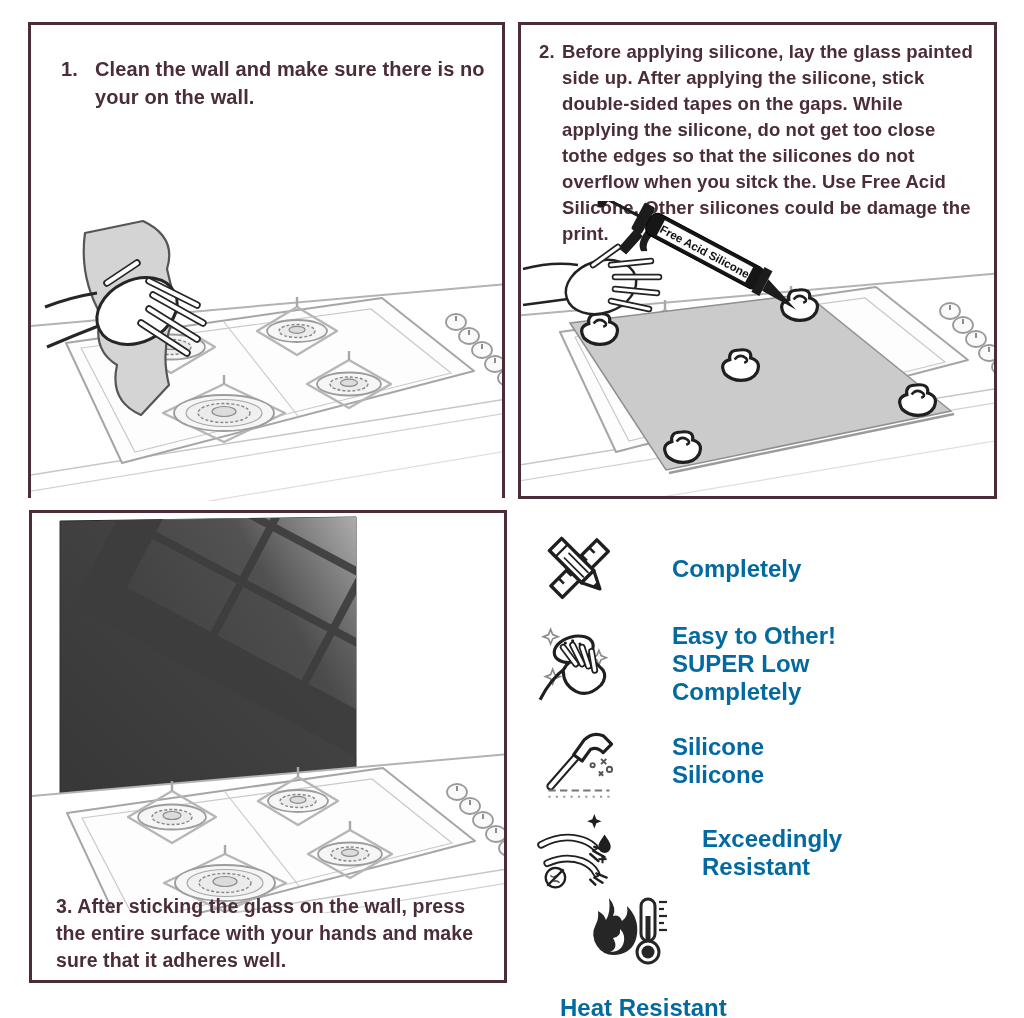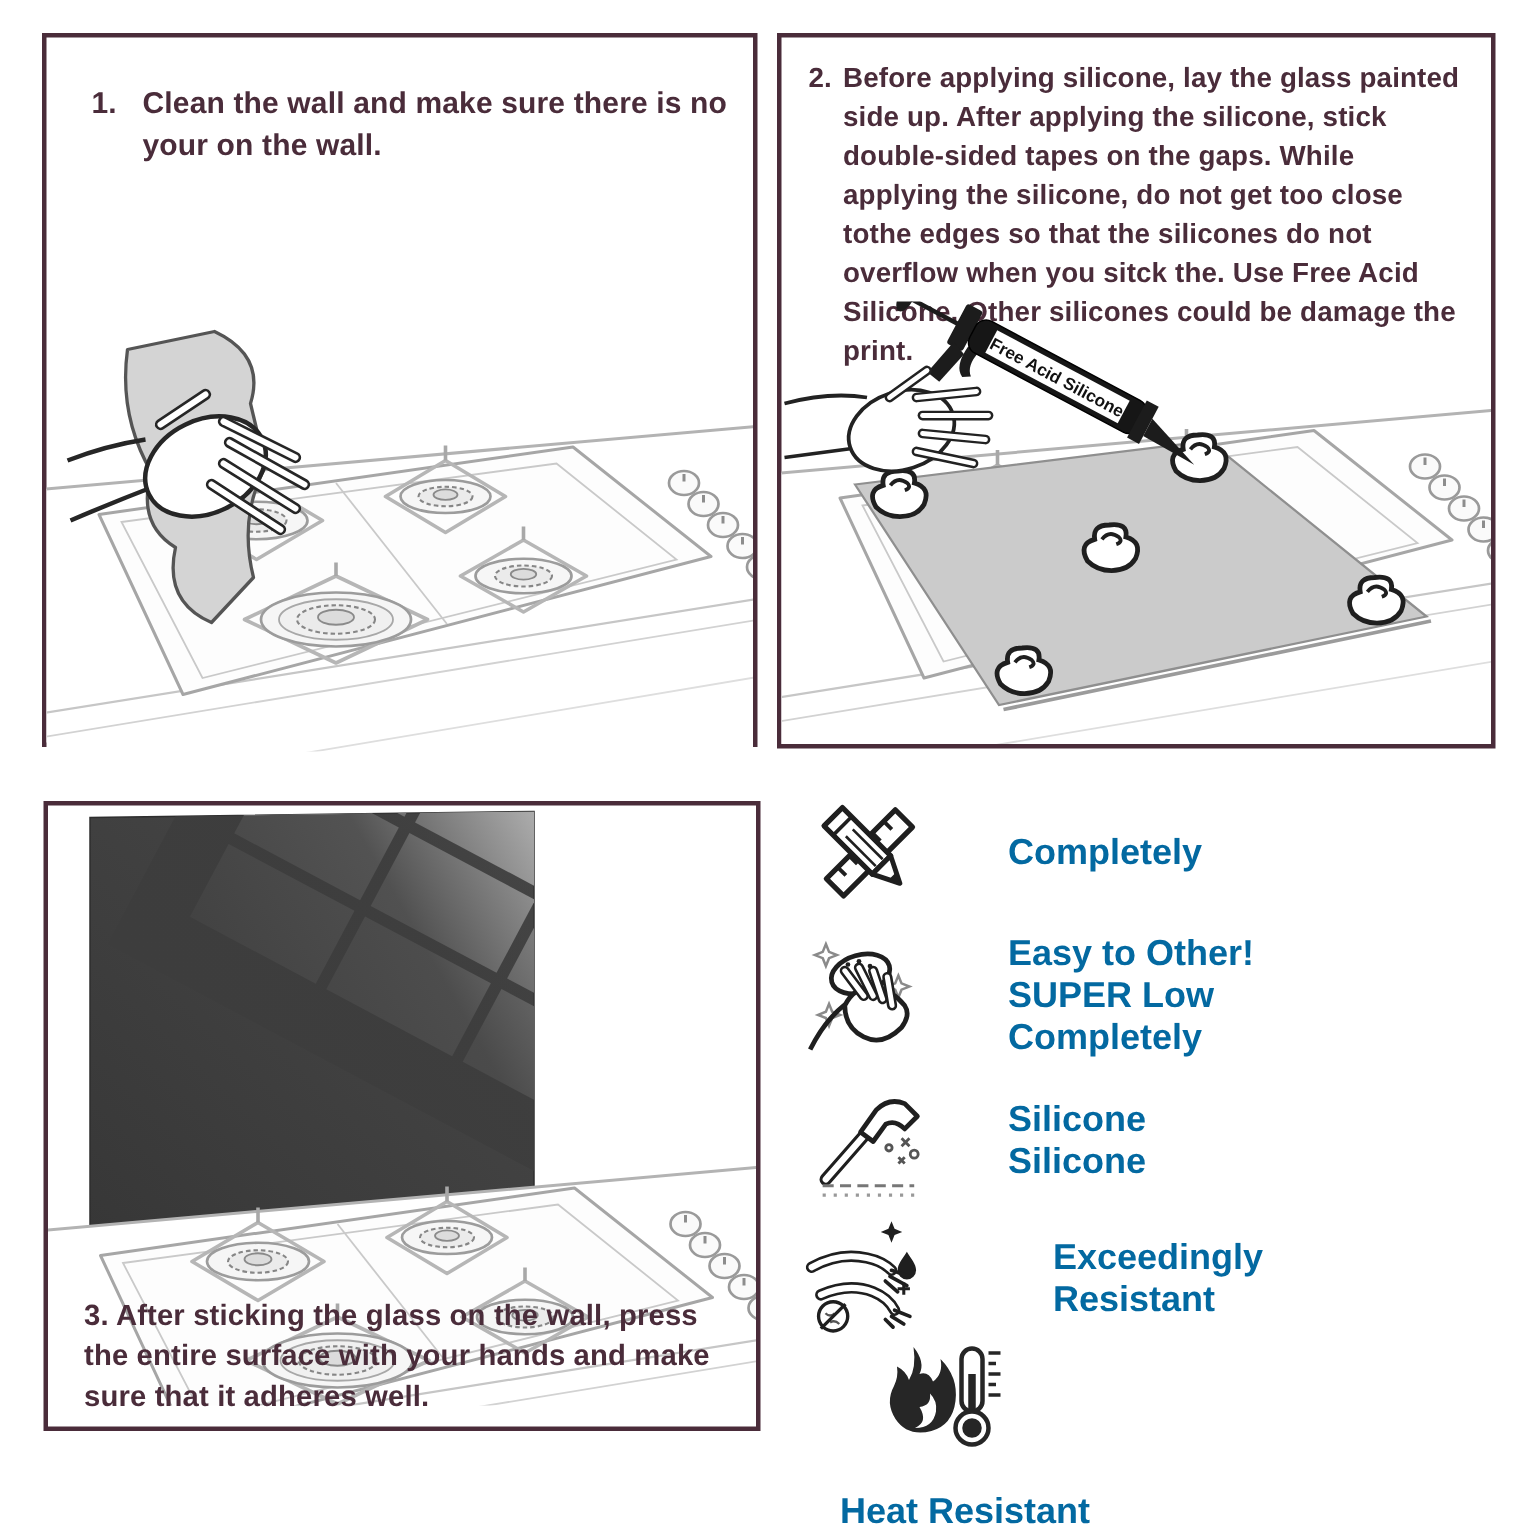--- a/index.html
+++ b/index.html
@@ -1,21 +1,21 @@
 <!DOCTYPE html>
 <html><head>
 <meta charset="utf-8">
 <style>
   html,body{margin:0;padding:0;background:#fff;}
   .page{position:relative;width:1024px;height:1018px;background:#ffffff;overflow:hidden;
         font-family:"Liberation Sans",sans-serif;}
   .panel{position:absolute;border:3px solid #4a2c3a;background:#fff;box-sizing:border-box;}
   #panel1{left:28px;top:22px;width:477px;height:476px;}
   #panel2{left:518px;top:22px;width:479px;height:477px;}
-  #panel3{left:29px;top:534px;width:478px;height:420px;}
+  #panel3{left:29px;top:510px;width:478px;height:473px;}
   .step-text{color:#4a2c3a;font-weight:700;letter-spacing:.1px;}
   .step-flex{display:flex;}
   #step1-text{position:absolute;top:30px;left:30px;right:14px;font-size:20px;line-height:28px;}
   #step1-text .num{width:34px;flex:0 0 auto;}
   #step2-text{position:absolute;top:14px;left:18px;width:444px;font-size:18.5px;line-height:26px;}
   #step2-text .num{width:23px;flex:0 0 auto;}
   #step3-text{position:absolute;bottom:6px;left:24px;right:14px;font-size:19.5px;line-height:27px;}
   .illu{position:absolute;left:0;display:block;}
   #illu1{top:130px;width:471px;height:346px;}
   #illu2{top:176px;width:473px;height:295px;}

